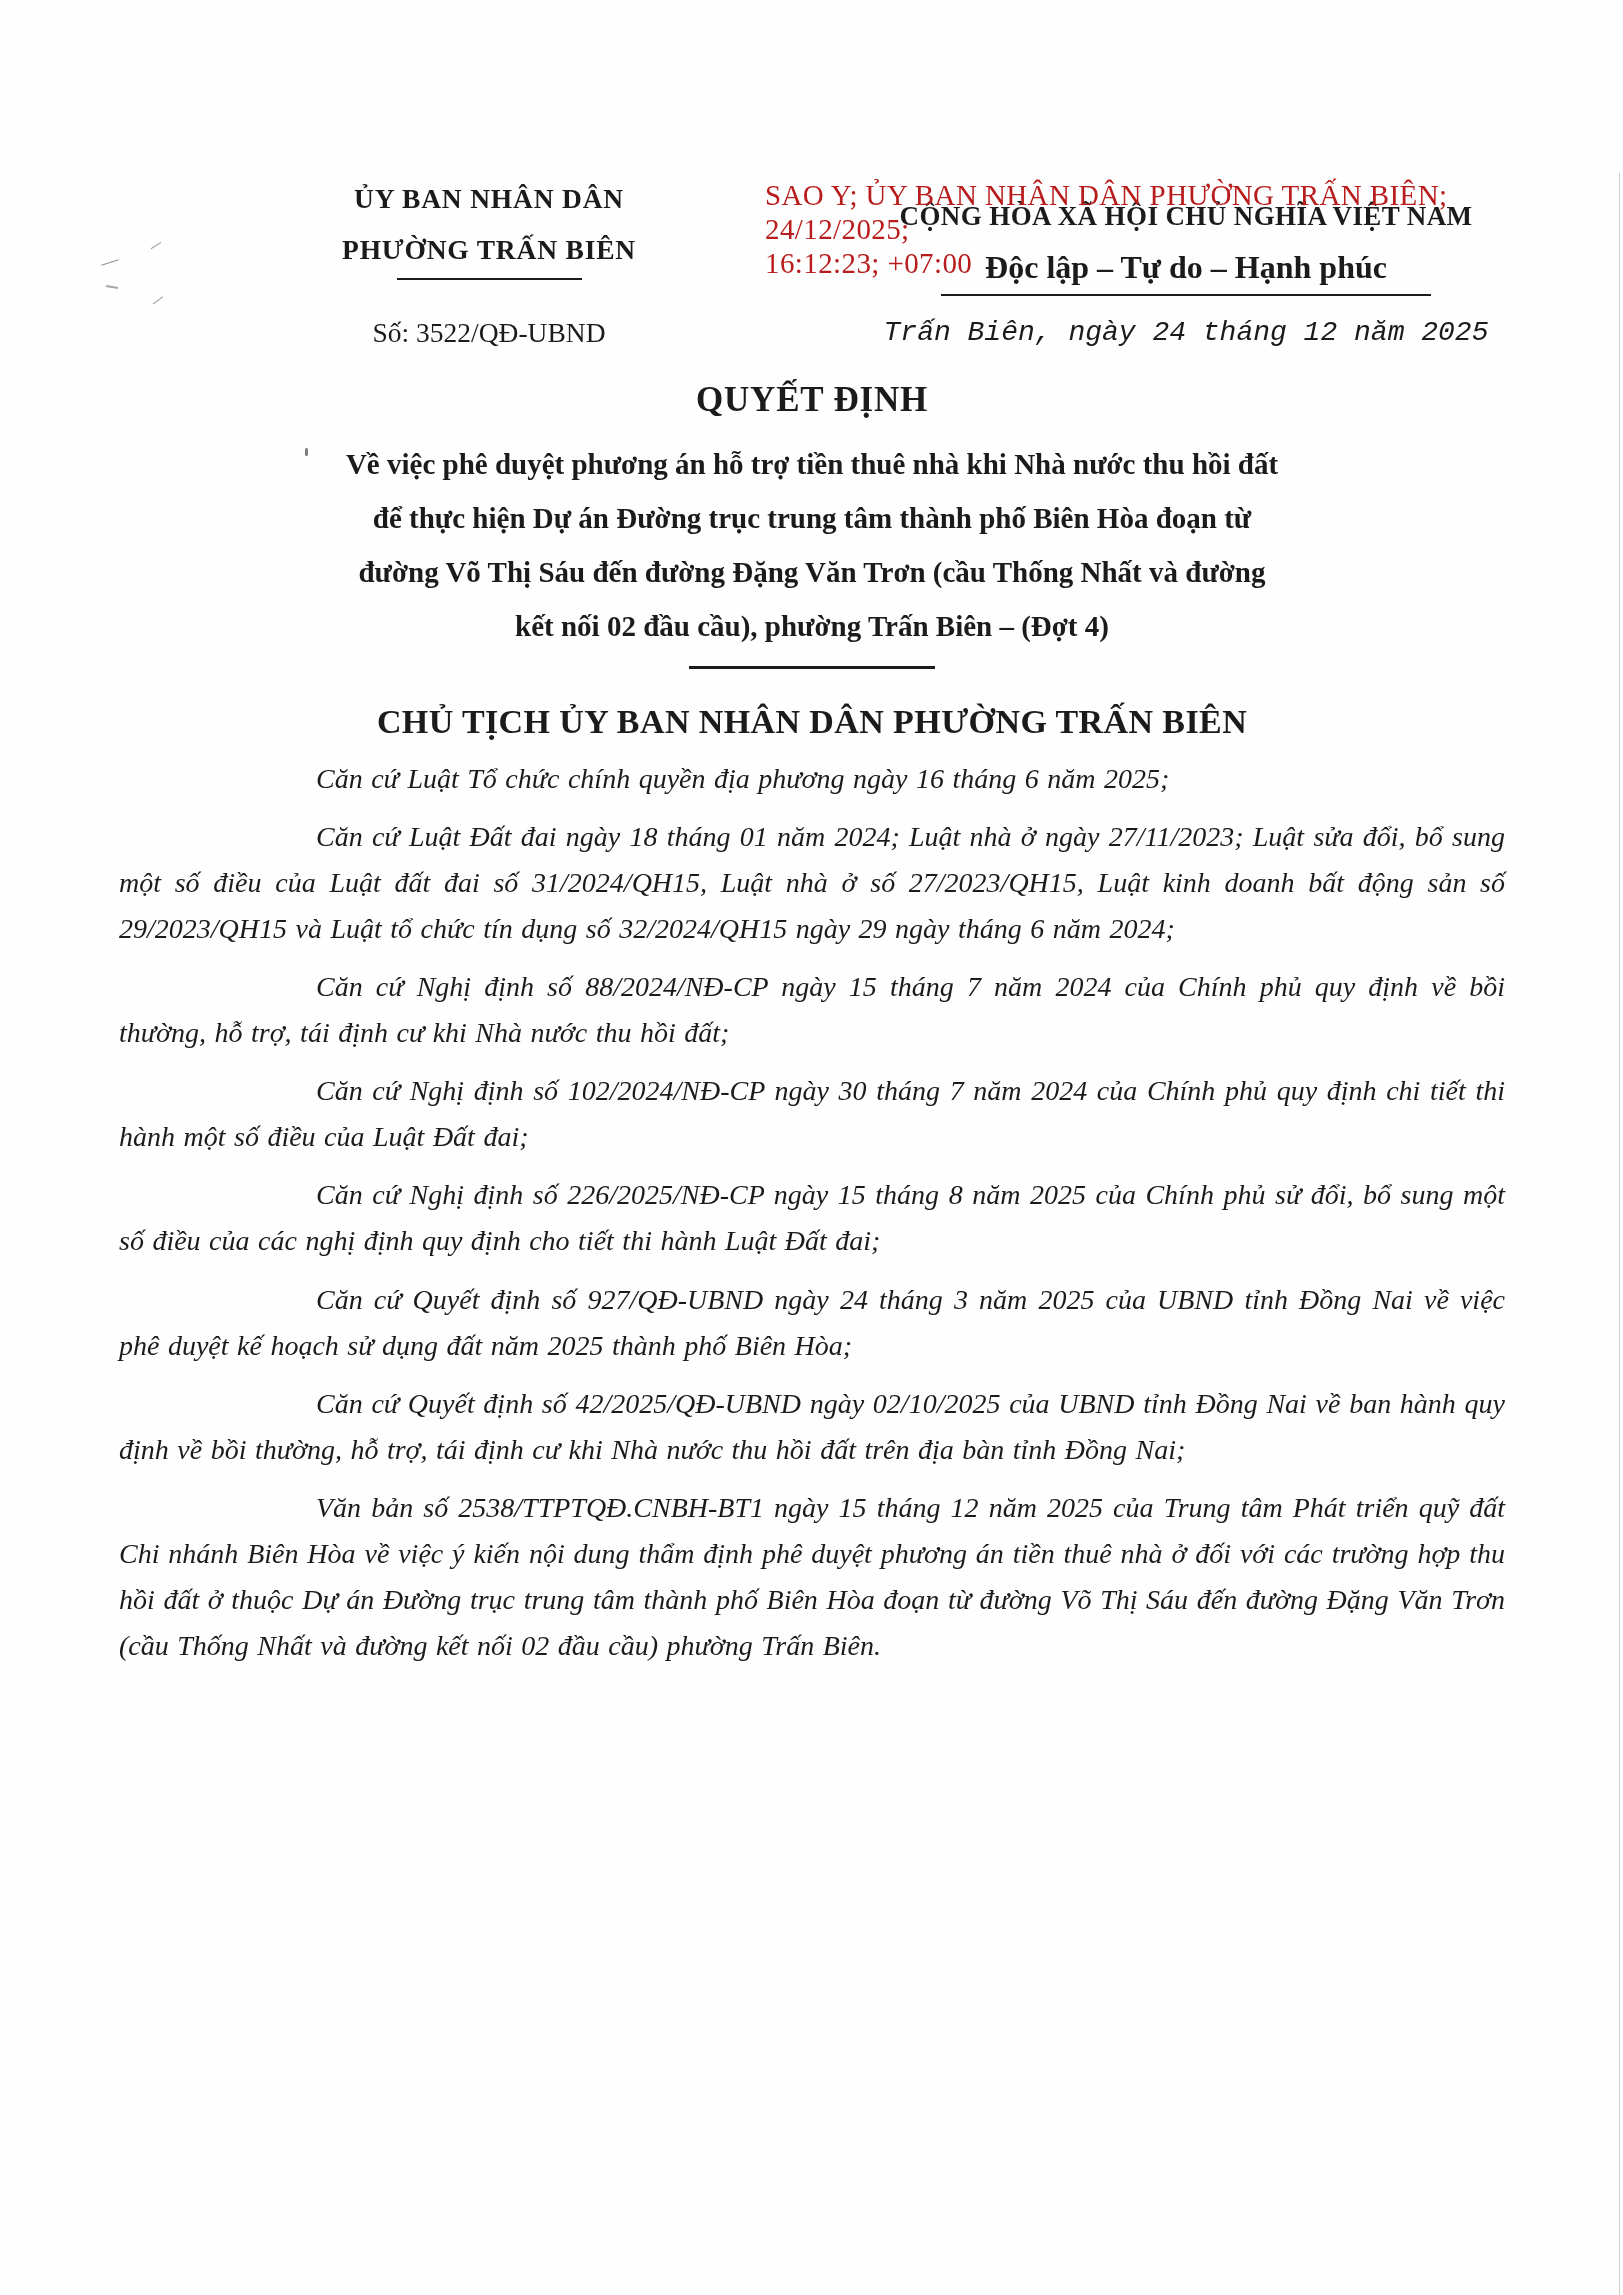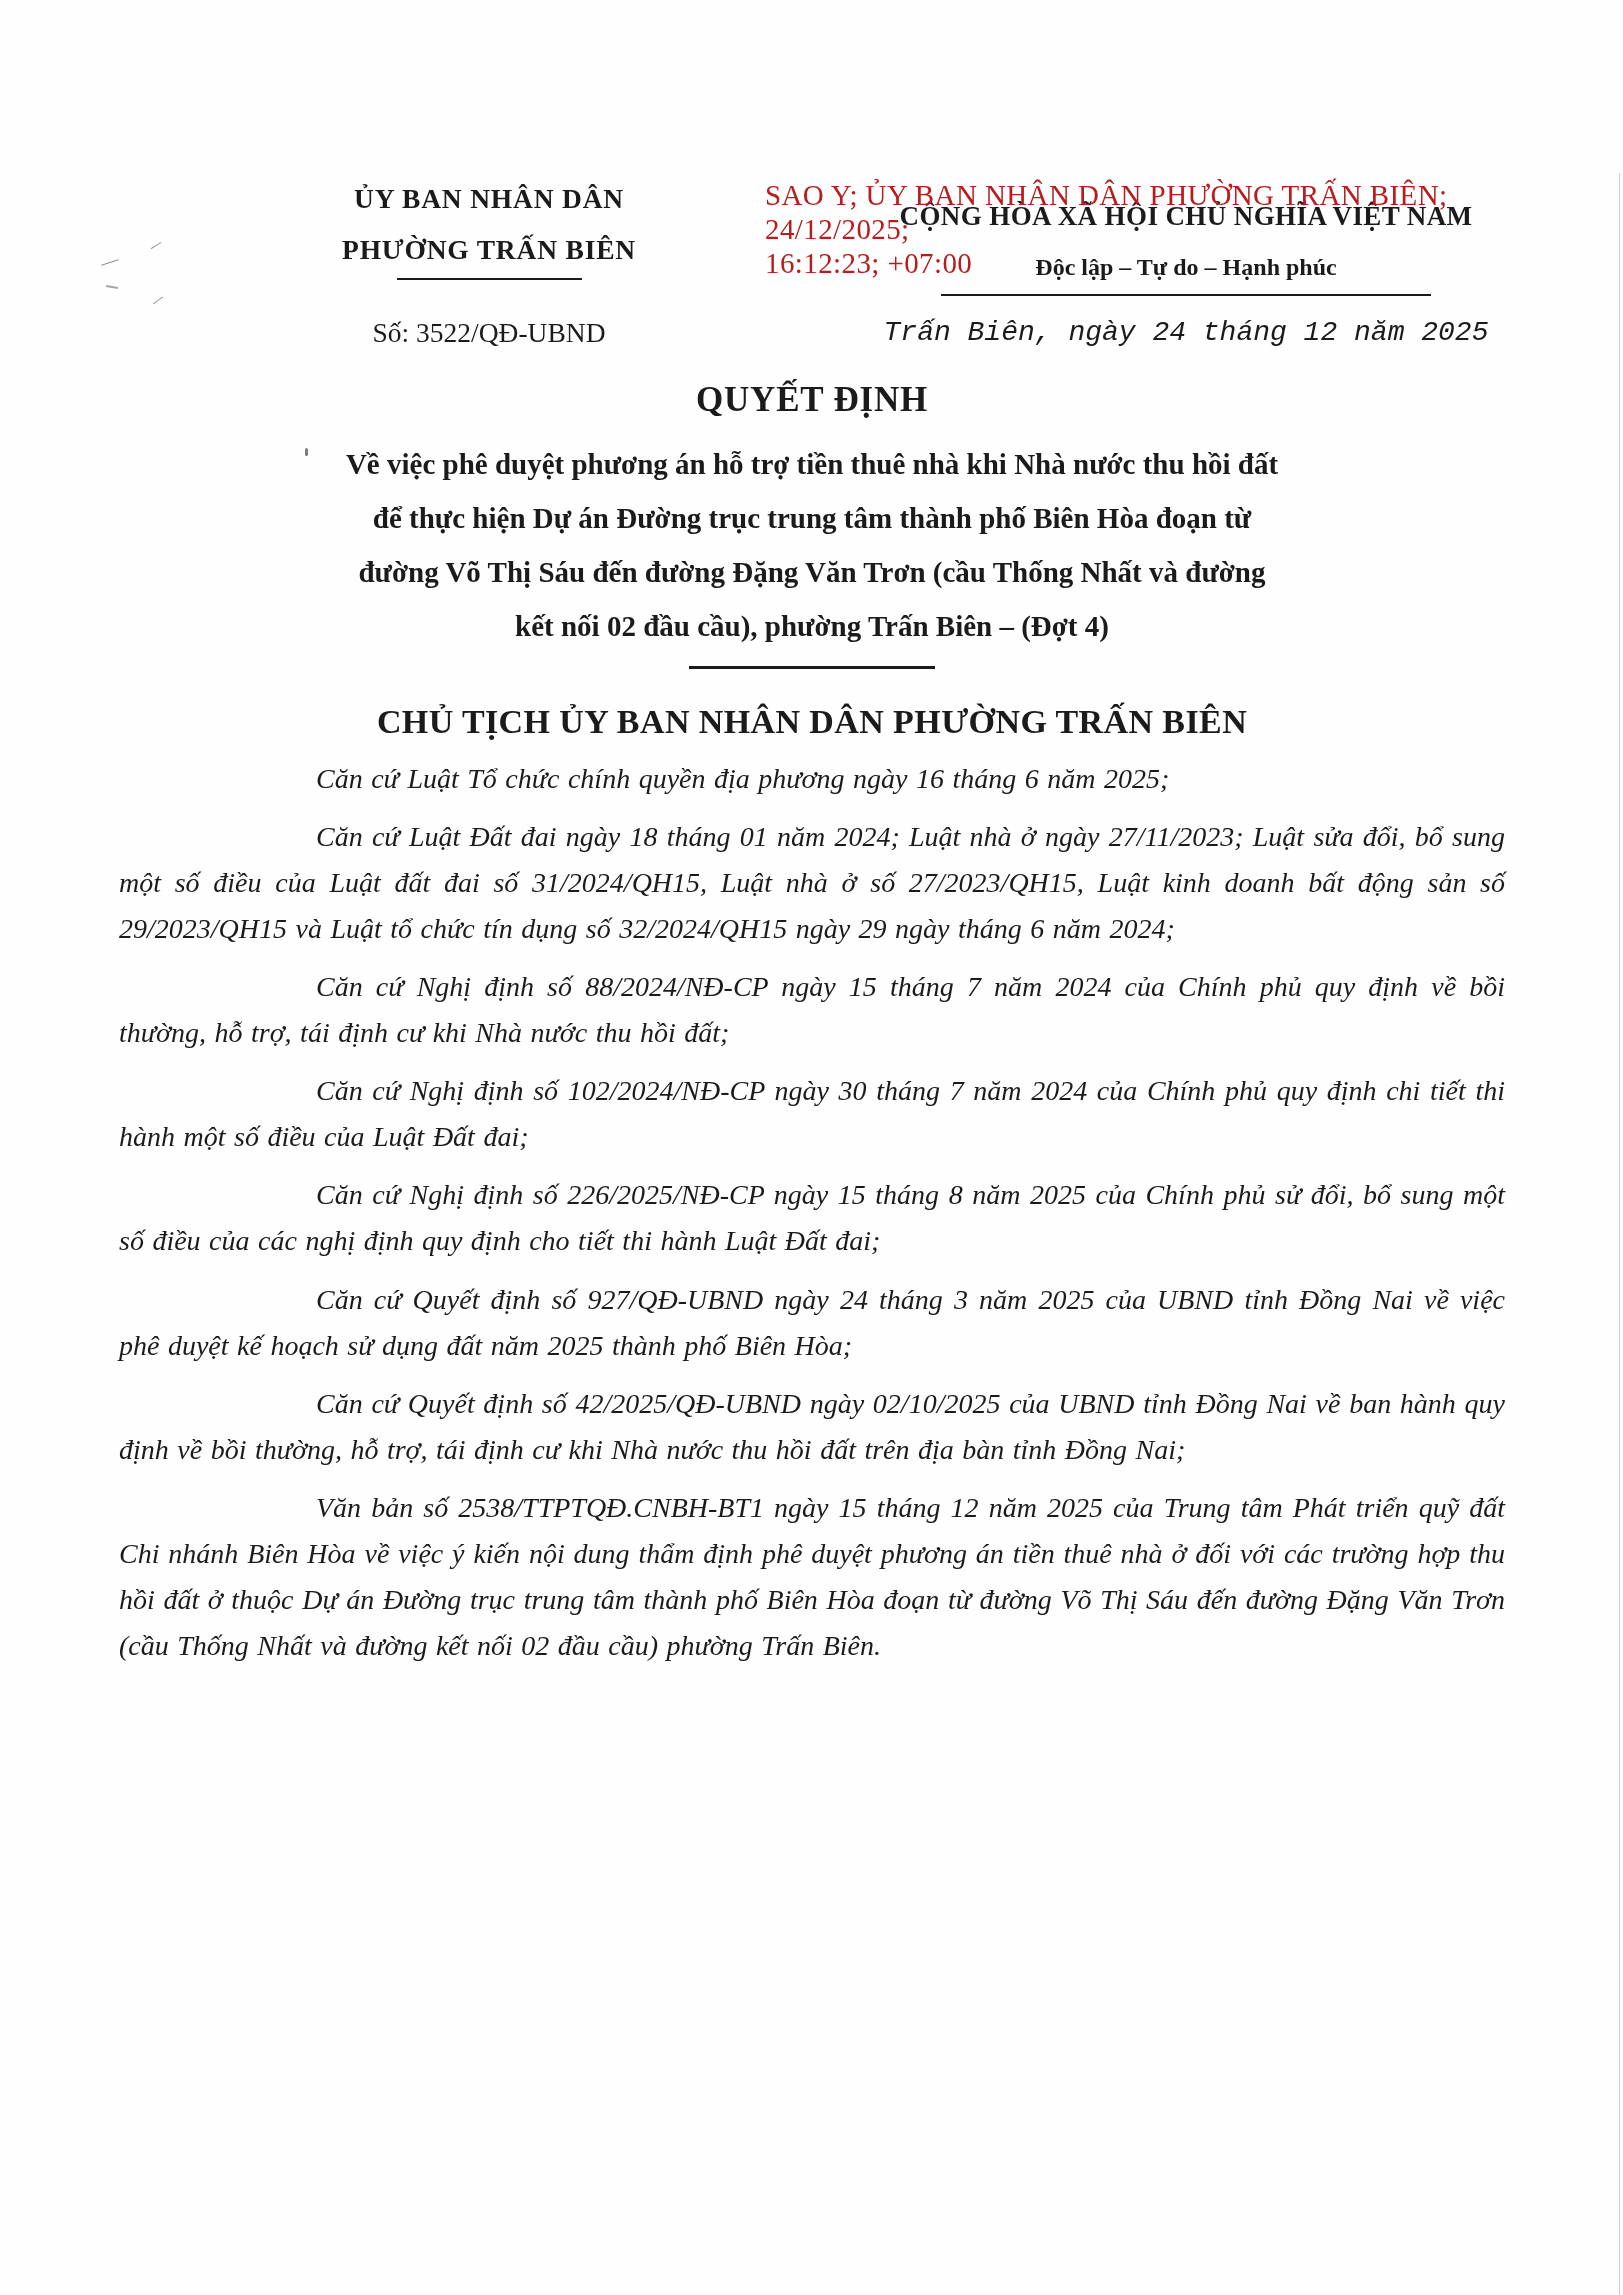--- a/index.html
+++ b/index.html
@@ -23,21 +23,21 @@
   
   .header-row {
     display: flex; align-items: flex-end;
     padding-left: 205px; margin-top: 173px;
   }
   .header-left  { width: 568px; text-align: center; }
   .header-right { width: 724px; margin-left: 51px; text-align: center; }
 
   .org-line   { font-weight: bold; font-size: 27.5px; line-height: 51px; letter-spacing: 0.8px; }
   .nat-line-1 { font-weight: bold; font-size: 27px; line-height: 49px; letter-spacing: 0.4px; }
-  .nat-line-2 { font-weight: bold; font-size: 24px; line-height: 52px; }
+  .nat-line-2 { font-weight: bold; font-size: 32px; line-height: 52px; }
 
   .rule-issuer {
     width: 185px; height: 2.3px; background: #1b1b1b;
     margin: 3.1px auto 0 auto;
   }
   .rule-motto {
     width: 490px; height: 2.3px; background: #1b1b1b;
     margin: 1.5px auto 0 auto;
   }
   .doc-number { font-size: 27.5px; line-height: 35px; margin-top: 35px; }

